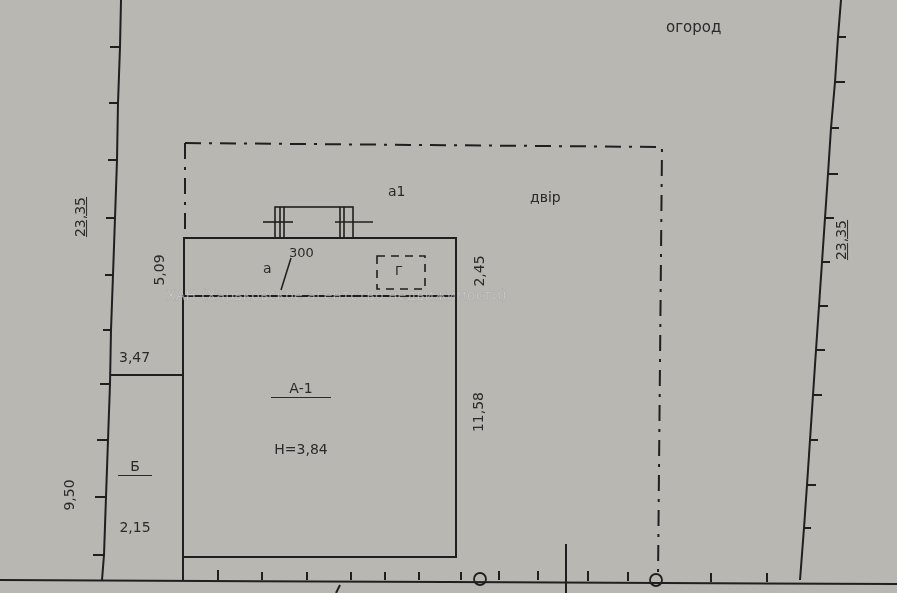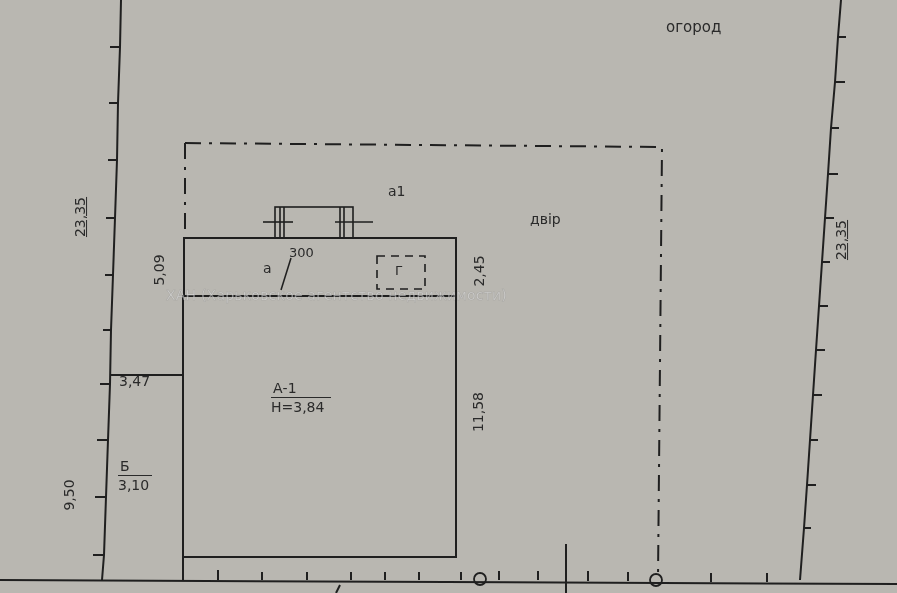--- a/index.html
+++ b/index.html
@@ -5,23 +5,23 @@
   html, body { margin:0; padding:0; }
   body {
     width:897px; height:593px; overflow:hidden; position:relative;
     background:#b9b7b1;
     font-family:"DejaVu Sans", sans-serif;
   }
   #plan { position:absolute; left:0; top:0; width:897px; height:593px; }
   .lbl { position:absolute; color:#2a2a2a; font-size:14px; white-space:nowrap; line-height:1; }
   .vert { transform:rotate(-90deg); transform-origin:center center; }
   .ul { text-decoration:underline; }
-  .frac { position:absolute; color:#2a2a2a; font-size:14px; line-height:1.15; }
+  .frac { position:absolute; text-align:center; color:#2a2a2a; font-size:14px; line-height:1.15; }
   .frac .num { display:block; border-bottom:1.5px solid #2a2a2a; padding:0 2px 1px; }
-  .frac .den { display:block; padding-top:1px; }
+  .frac .den { display:block; padding-top:1px;margin-top:42px; }
   .watermark {
     position:absolute; left:166px; top:287px;
     font-family:"DejaVu Sans", sans-serif; font-size:14px;
     color:rgba(235,235,235,0.55);
     -webkit-text-stroke:0.6px rgba(120,120,120,0.35);
     white-space:nowrap; letter-spacing:0.2px;
   }
 </style>
 </head>
 <body>
@@ -103,36 +103,36 @@
       <line x1="335" y1="222" x2="373" y2="222"></line>
   </g>
 
   <g stroke="#1f1f1f" stroke-width="1.6" fill="none" stroke-dasharray="8,6">
     <rect x="377" y="256" width="48" height="33"></rect>
   </g>
   <line x1="291" y1="258" x2="281" y2="290" stroke="#1f1f1f" stroke-width="1.5"></line>
 </svg>
 
 <div class="lbl" style="left:666px;top:20px;font-size:15px;">огород</div>
-<div class="lbl" style="left:530px;top:212px;">двір</div>
+<div class="lbl" style="left:530px;top:190px;">двір</div>
 <div class="lbl" style="left:388px;top:184px;">а1</div>
 <div class="lbl" style="left:263px;top:261px;">а</div>
 <div class="lbl" style="left:289px;top:246px;font-size:13px;">300</div>
 <div class="lbl" style="left:395px;top:264px;font-size:13px;">Г</div>
 
 <div class="frac" style="left:271px;top:380px;width:60px;">
   <span class="num">А-1</span>
   <span class="den">Н=3,84</span>
 </div>
 <div class="frac" style="left:118px;top:458px;width:34px;">
   <span class="num">Б</span>
-  <span class="den">3,10</span>
+  <span class="den">2,15</span>
 </div>
 
 <div class="lbl vert ul" style="left:60px;top:210px;">23,35</div>
 <div class="lbl vert ul" style="left:821px;top:233px;">23,35</div>
 <div class="lbl vert" style="left:143px;top:263px;">5,09</div>
 <div class="lbl vert" style="left:463px;top:264px;">2,45</div>
 <div class="lbl vert" style="left:458px;top:405px;">11,58</div>
-<div class="lbl" style="left:119px;top:350px;margin-top:24px;">3,47</div>
+<div class="lbl" style="left:119px;top:350px;">3,47</div>
 <div class="lbl vert" style="left:53px;top:488px;">9,50</div>
 
 <div class="watermark">ХАН (Харьковское агентство недвижимости)</div>
 
 </body></html>

